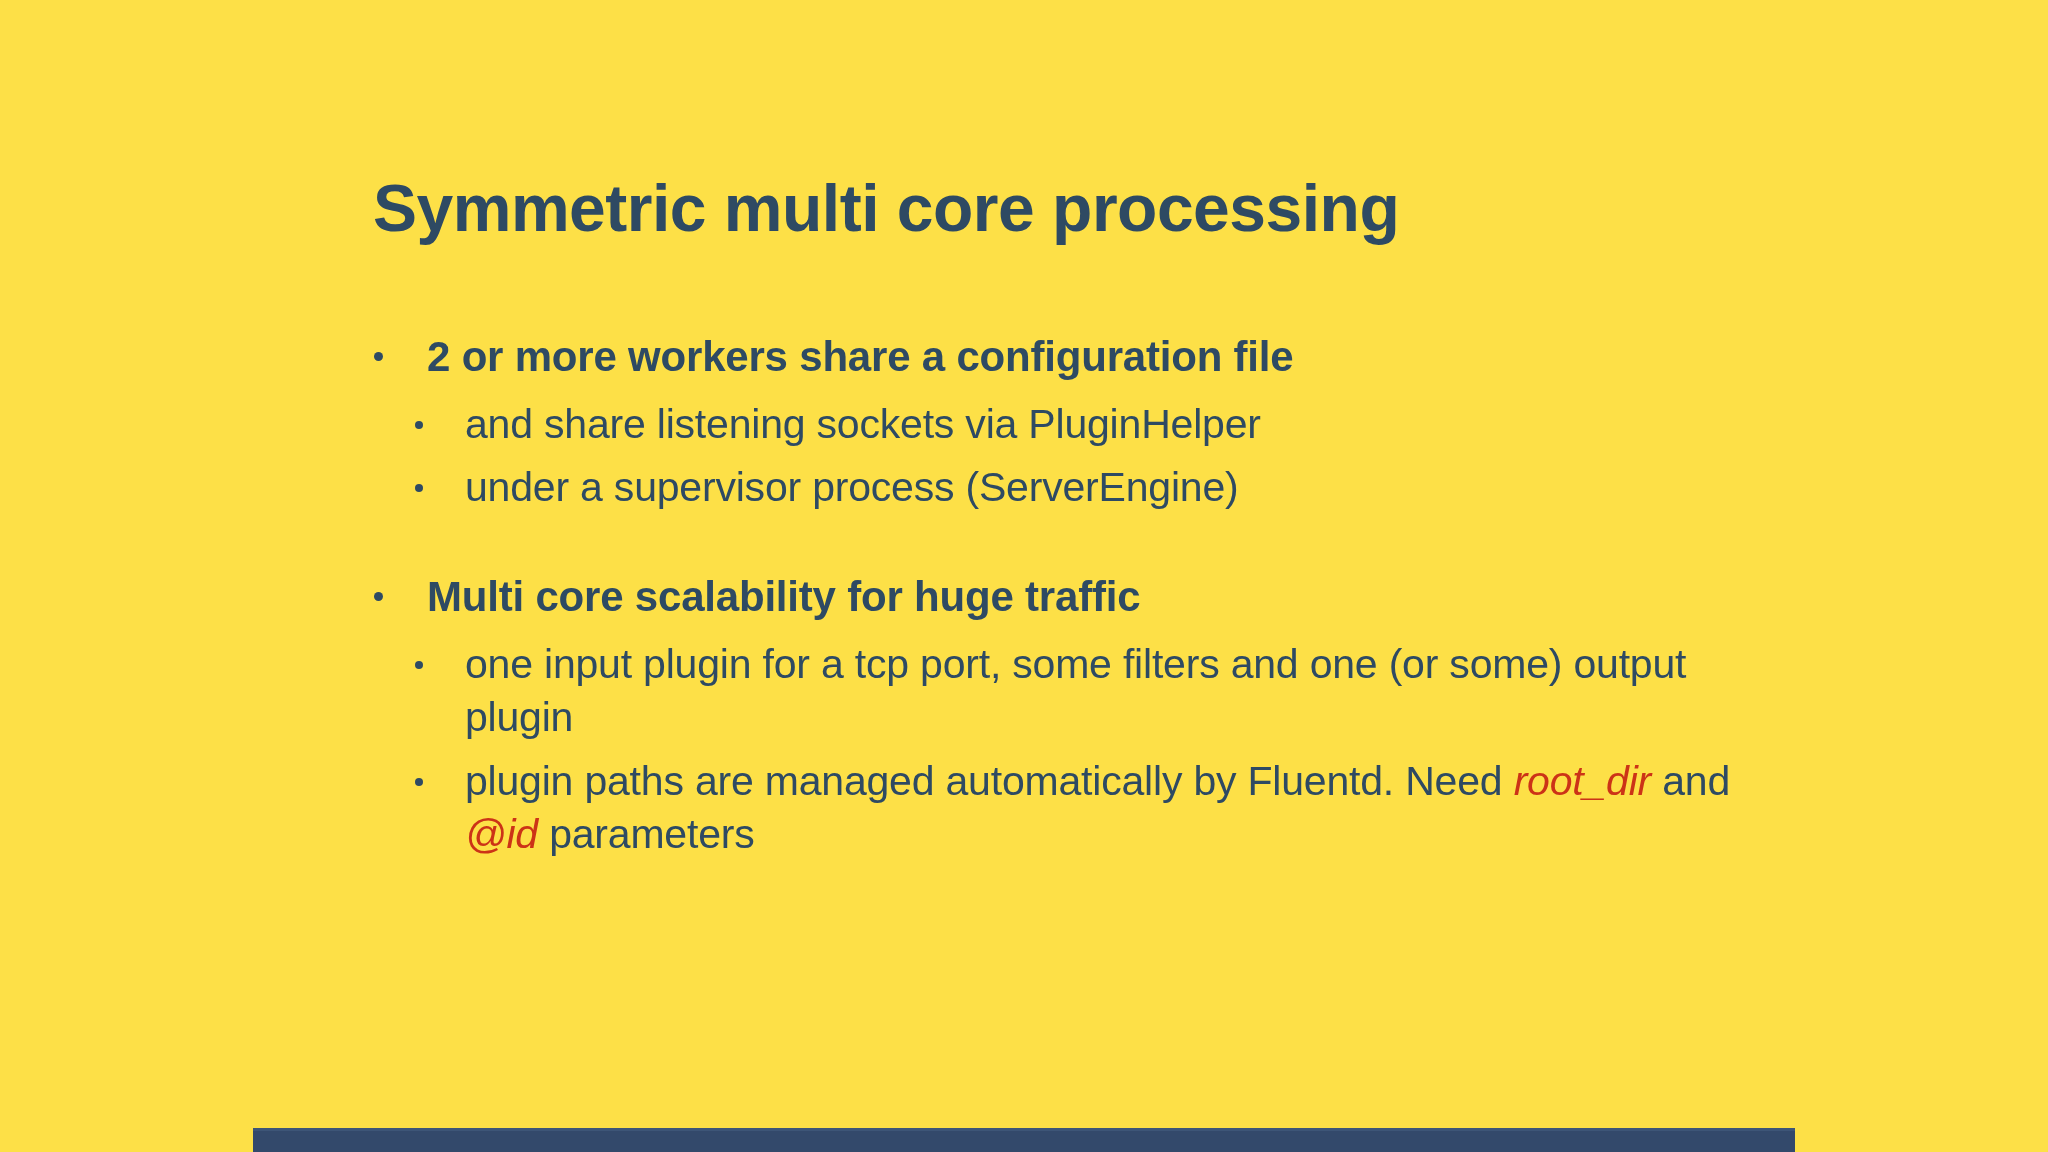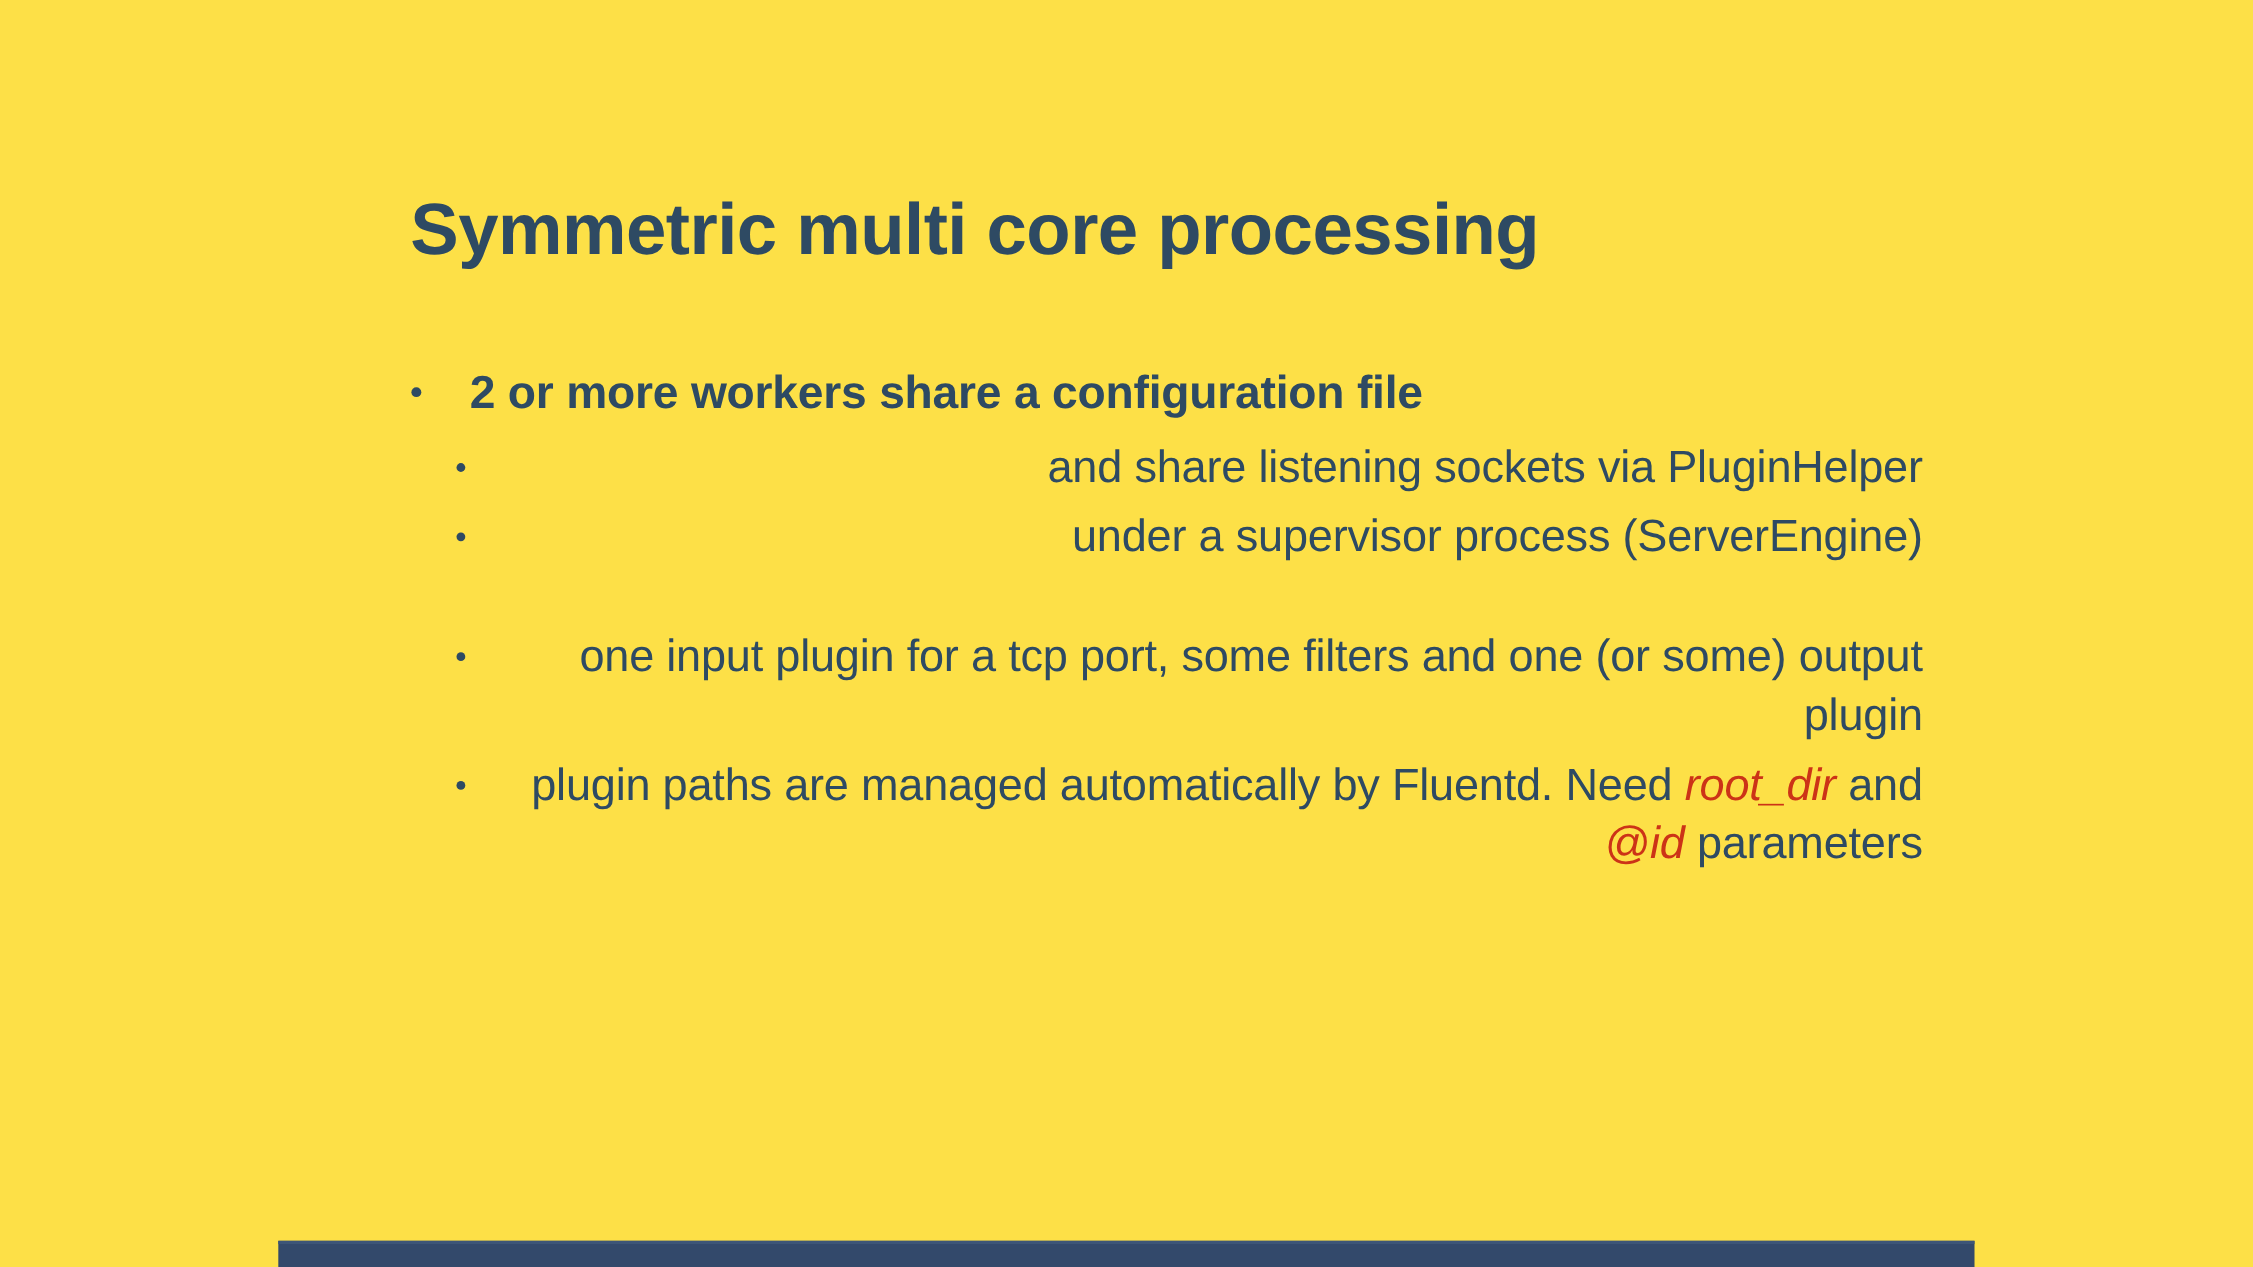--- a/index.html
+++ b/index.html
@@ -78,21 +78,20 @@
     position: relative;
     display: block;
     padding-left: 465px;
     padding-right: 300px;
     color: #2e4a63;
     font-size: 41px;
     font-weight: 400;
     line-height: 1.30;
     letter-spacing: -0.2px;
     margin-bottom: 10px;
-    text-align: right;
   }
   .l2 .dot {
     position: absolute;
     left: 415px;
     top: 23px;
     width: 8px;
     height: 8px;
     border-radius: 50%;
     background: #2e4a63;
   }
@@ -137,20 +136,24 @@
 
       <div class="l2">
         <span class="dot"></span>
         <span>under a supervisor process (ServerEngine)</span>
       </div>
 
     </div>
 
     <div class="bullet-group group-2">
 
+      <div class="l1">
+        <span class="dot"></span>
+        <span>Multi core scalability for huge traffic</span>
+      </div>
 
       <div class="l2">
         <span class="dot"></span>
         <span>one input plugin for a tcp port, some filters and one (or some) output plugin</span>
       </div>
 
       <div class="l2">
         <span class="dot"></span>
         <span>plugin paths are managed automatically by Fluentd. Need </span><span class="kw">root_dir</span><span> and </span><span class="kw">@id</span><span> parameters</span>
       </div>

